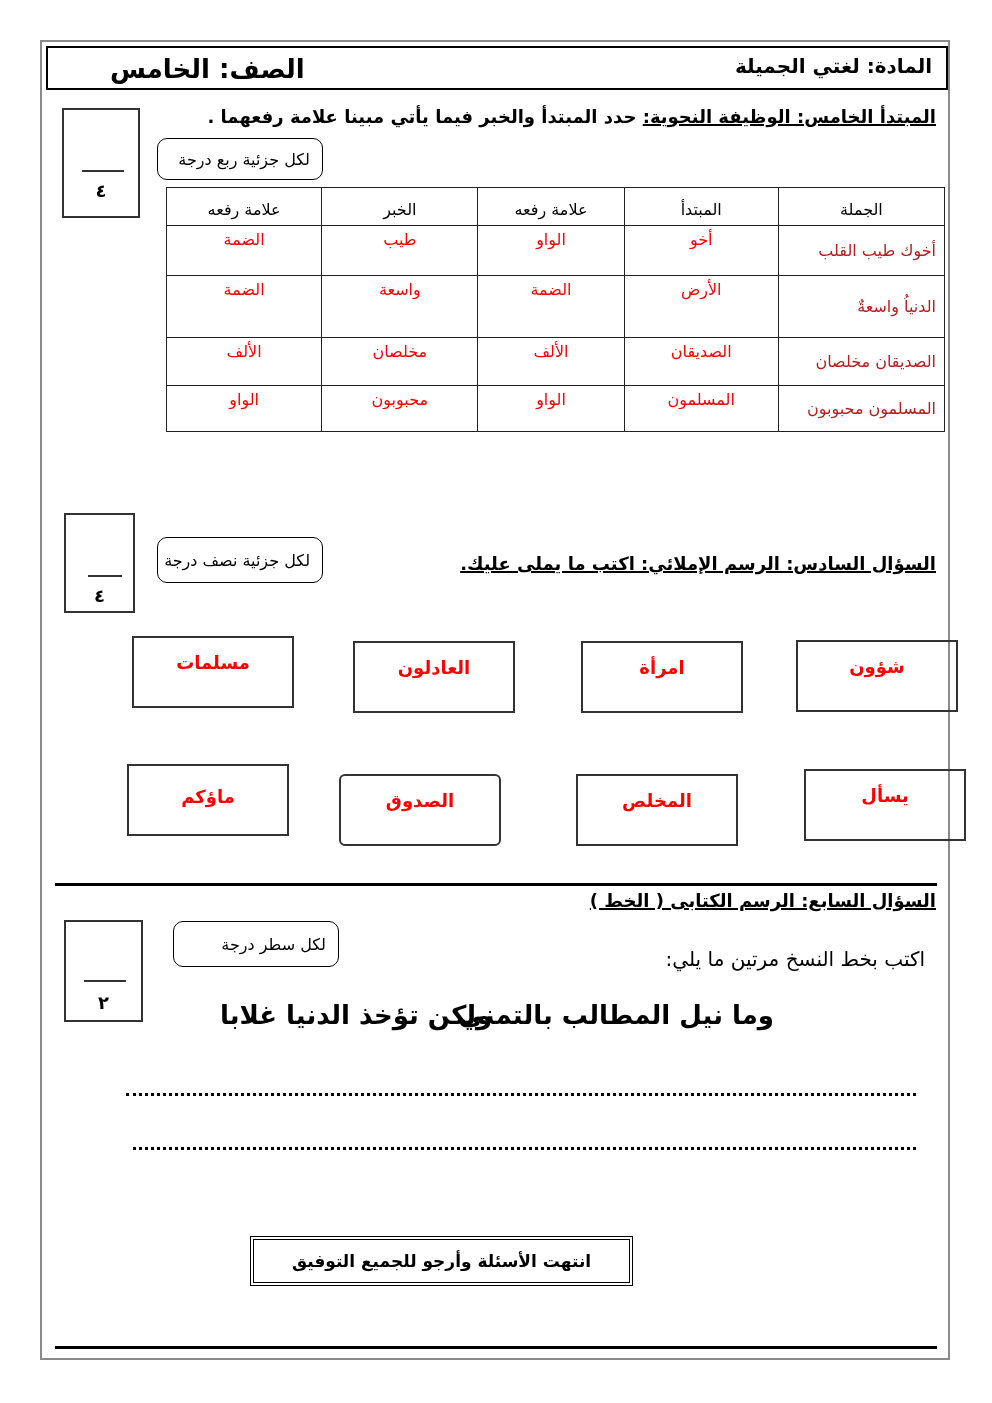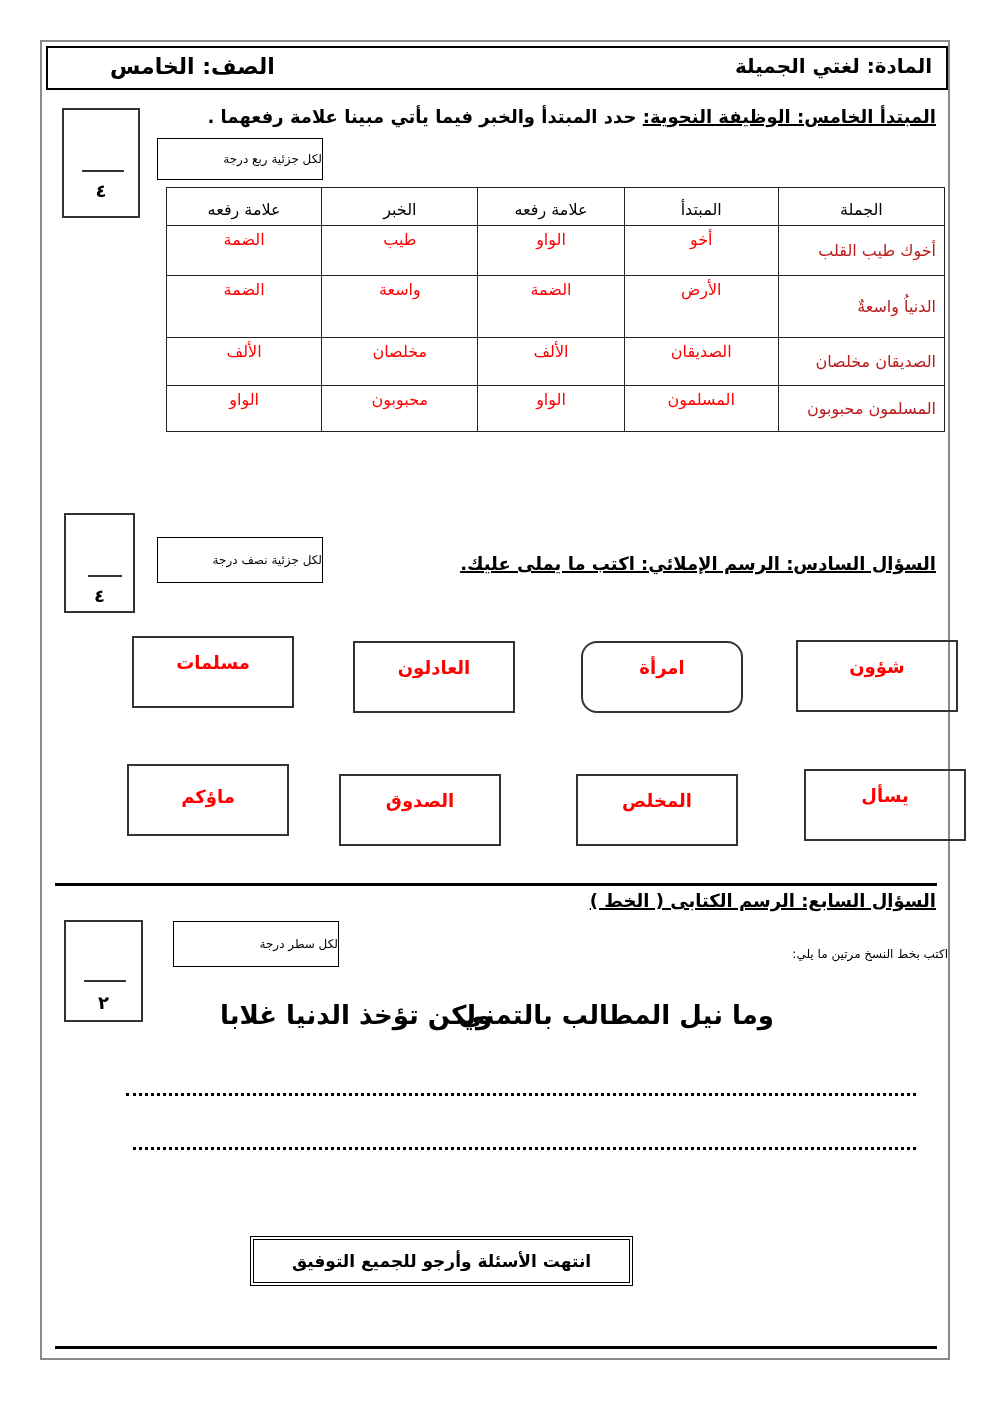--- a/index.html
+++ b/index.html
@@ -2,31 +2,31 @@
 <html><head>
 <meta charset="utf-8">
 <style>
   html, body { margin: 0; padding: 0; background: #ffffff; }
   body { width: 992px; height: 1403px; position: relative; font-family: "DejaVu Sans", sans-serif; color: #000; }
   .page { position: absolute; left: 40px; top: 40px; width: 910px; height: 1320px; border: 2px solid #8a8a8a; box-sizing: border-box; }
   .abs { position: absolute; }
   .rtl { direction: rtl; }
   .header-box { position: absolute; left: 46px; top: 46px; width: 902px; height: 44px; border: 2px solid #000; box-sizing: border-box; }
   .header-subject { position: absolute; right: 14px; top: 6px; font-size: 20px; font-weight: bold; direction: rtl; }
-  .header-grade { position: absolute; left: 62px; top: 6px; font-size: 22px; font-weight: bold; direction: rtl; }
+  .header-grade { position: absolute; left: 62px; top: 6px; font-size: 26px; font-weight: bold; direction: rtl; }
 
   .q-title { position: absolute; direction: rtl; font-weight: bold; font-size: 18px; white-space: nowrap; }
   .q-title .u { text-decoration: underline; text-decoration-thickness: 2px; }
   .q-title .instr { font-weight: bold; }
 
   .score-box { position: absolute; border: 2px solid #333; box-sizing: border-box; }
   .score-line { position: absolute; height: 2px; background: #333; }
   .score-num { position: absolute; font-size: 18px; font-weight: bold; text-align: center; width: 100%; }
 
-  .note-pill { position: absolute; border: 1.5px solid #000; border-radius: 0; box-sizing: border-box; direction: rtl; font-size: 12px; display: flex; align-items: center; justify-content: flex-start; }
+  .note-pill { position: absolute; border: 1.5px solid #000; border-radius: 10px; box-sizing: border-box; direction: rtl; font-size: 16px; display: flex; align-items: center; justify-content: flex-start; padding-right: 12px; }
 
   table.grammar { position: absolute; left: 166px; top: 187px; width: 779px; border-collapse: collapse; direction: rtl; }
   table.grammar td, table.grammar th { border: 1px solid #222; text-align: center; font-weight: normal; font-size: 16px; vertical-align: top; padding-top: 10px; }
   table.grammar th { height: 38px; padding-top: 12px; box-sizing: border-box; }
   table.grammar td.sentence { text-align: right; padding-right: 8px; vertical-align: middle; color: #b91c1c; padding-top: 0; }
   table.grammar td.ans { color: #ff0000; padding-top: 4px; }
 
   .word-box { position: absolute; border: 2px solid #333; box-sizing: border-box; display: flex; justify-content: center; color: #ff0000; font-weight: bold; font-size: 18px; direction: rtl; padding-top: 14px; margin-left: 47px; }
 
   .hr { position: absolute; height: 3px; background: #000; }
@@ -101,43 +101,43 @@
   <div class="score-num" style="top:70px;">٤</div>
 </div>
 
 <div class="note-pill" style="left:157px; top:537px; width:166px; height:46px;">لكل جزئية  نصف درجة</div>
 
 <div class="q-title" style="right:56px; top:553px;">
   <span class="u">السؤال السادس: الرسم الإملائي: اكتب ما يملى عليك.</span>
 </div>
 
 <div class="word-box" style="left:749px; top:640px; width:162px; height:72px;">شؤون</div>
-<div class="word-box" style="left:534px; top:641px; width:162px; height:72px;border-radius:16px;">امرأة</div>
+<div class="word-box" style="left:534px; top:641px; width:162px; height:72px;">امرأة</div>
 <div class="word-box" style="left:306px; top:641px; width:162px; height:72px;">العادلون</div>
 <div class="word-box" style="left:85px; top:636px; width:162px; height:72px;">مسلمات</div>
 
 <div class="word-box" style="left:757px; top:769px; width:162px; height:72px;">يسأل</div>
 <div class="word-box" style="left:529px; top:774px; width:162px; height:72px;">المخلص</div>
-<div class="word-box" style="left:292px; top:774px; width:162px; height:72px;">الصدوق</div>
+<div class="word-box" style="left:292px; top:774px; width:162px; height:72px;border-radius:6px;">الصدوق</div>
 <div class="word-box" style="left:80px; top:764px; width:162px; height:72px; padding-top:20px;">ماؤكم</div>
 
 <div class="hr" style="left:55px; top:883px; width:882px;"></div>
 
 <div class="q-title" style="right:56px; top:890px;">
   <span class="u">السؤال السابع: الرسم الكتابى ( الخط )</span>
 </div>
 
 <div class="score-box" style="left:64px; top:920px; width:79px; height:102px;">
   <div class="score-line" style="left:18px; top:58px; width:42px;"></div>
   <div class="score-num" style="top:70px;">٢</div>
 </div>
 
 <div class="note-pill" style="left:173px; top:921px; width:166px; height:46px;">لكل سطر درجة</div>
 
-<div class="abs rtl" style="right:44px; top:947px; font-size:12px;">اكتب بخط النسخ مرتين ما يلي:</div>
+<div class="abs rtl" style="right:67px; top:947px; font-size:20px;">اكتب بخط النسخ مرتين ما يلي:</div>
 
 <div class="poem" style="right:218px; top:1000px;">وما نيل المطالب بالتمني</div>
 <div class="poem" style="left:220px; top:1000px;">ولكن تؤخذ الدنيا غلابا</div>
 
 <div class="dots" style="left:126px; top:1093px; width:790px;"></div>
 <div class="dots" style="left:133px; top:1147px; width:783px;"></div>
 
 <div class="end-box">
   <span>انتهت الأسئلة وأرجو للجميع التوفيق</span>
 </div>

